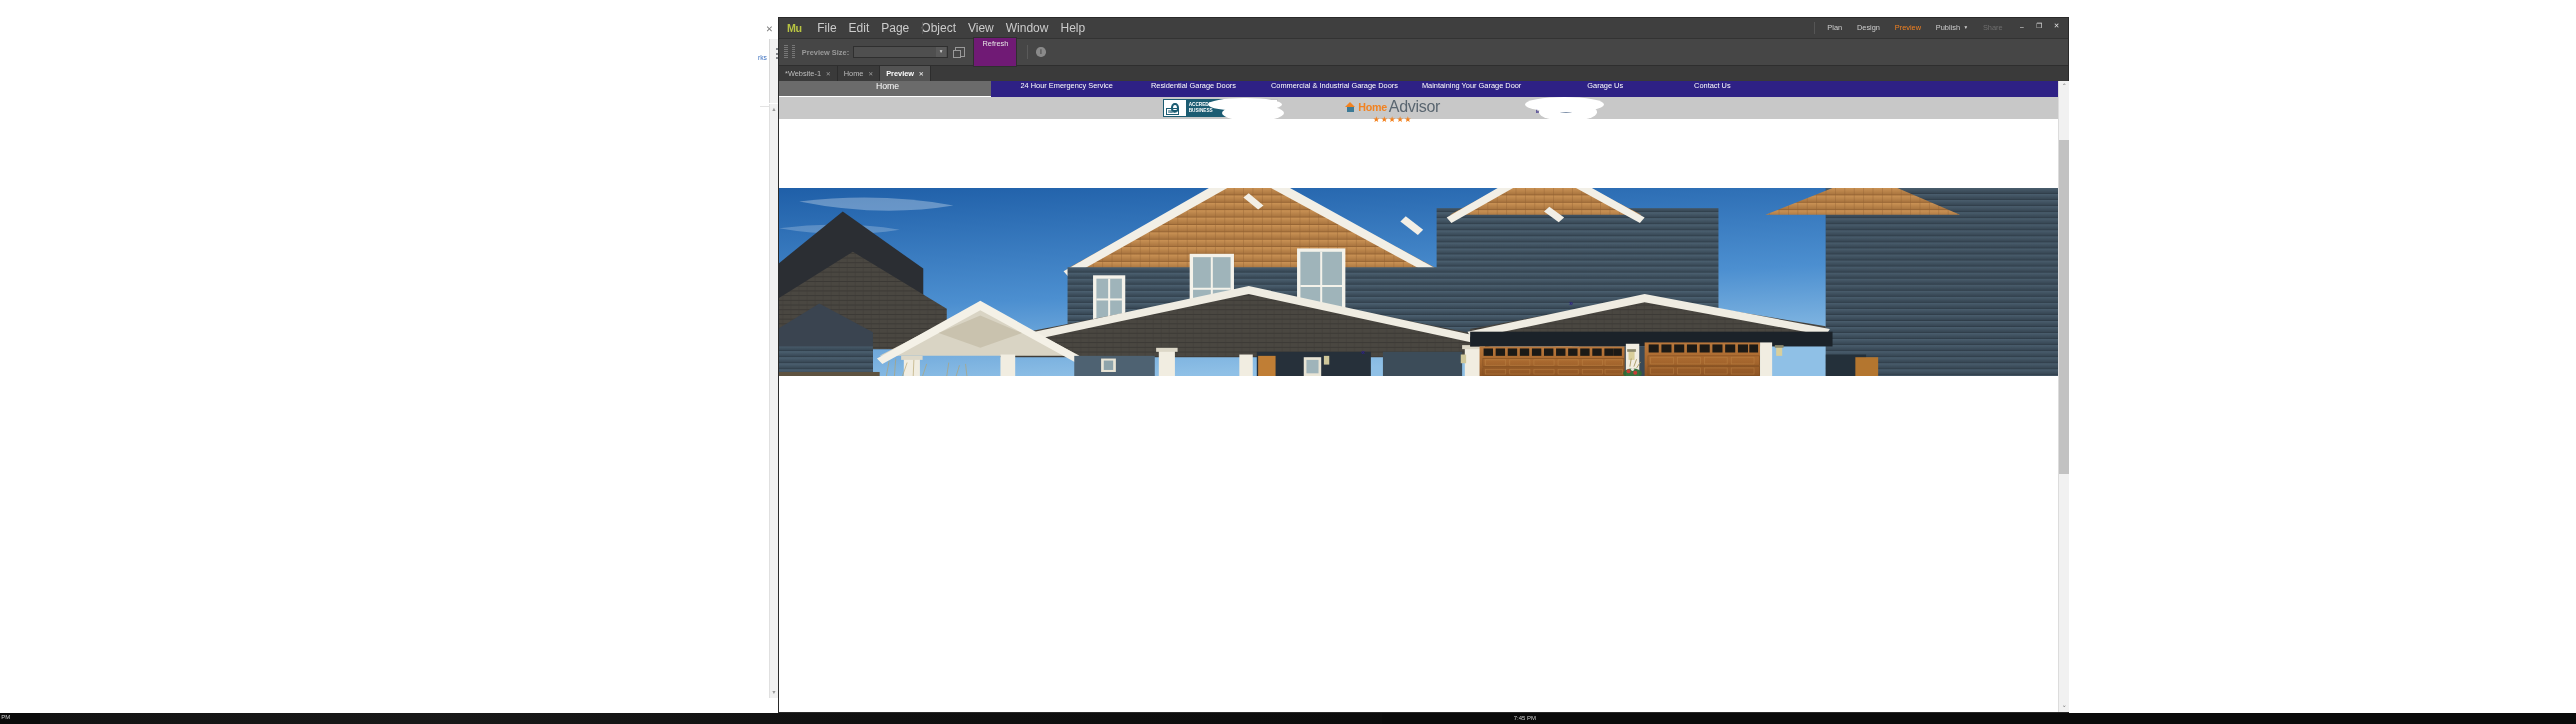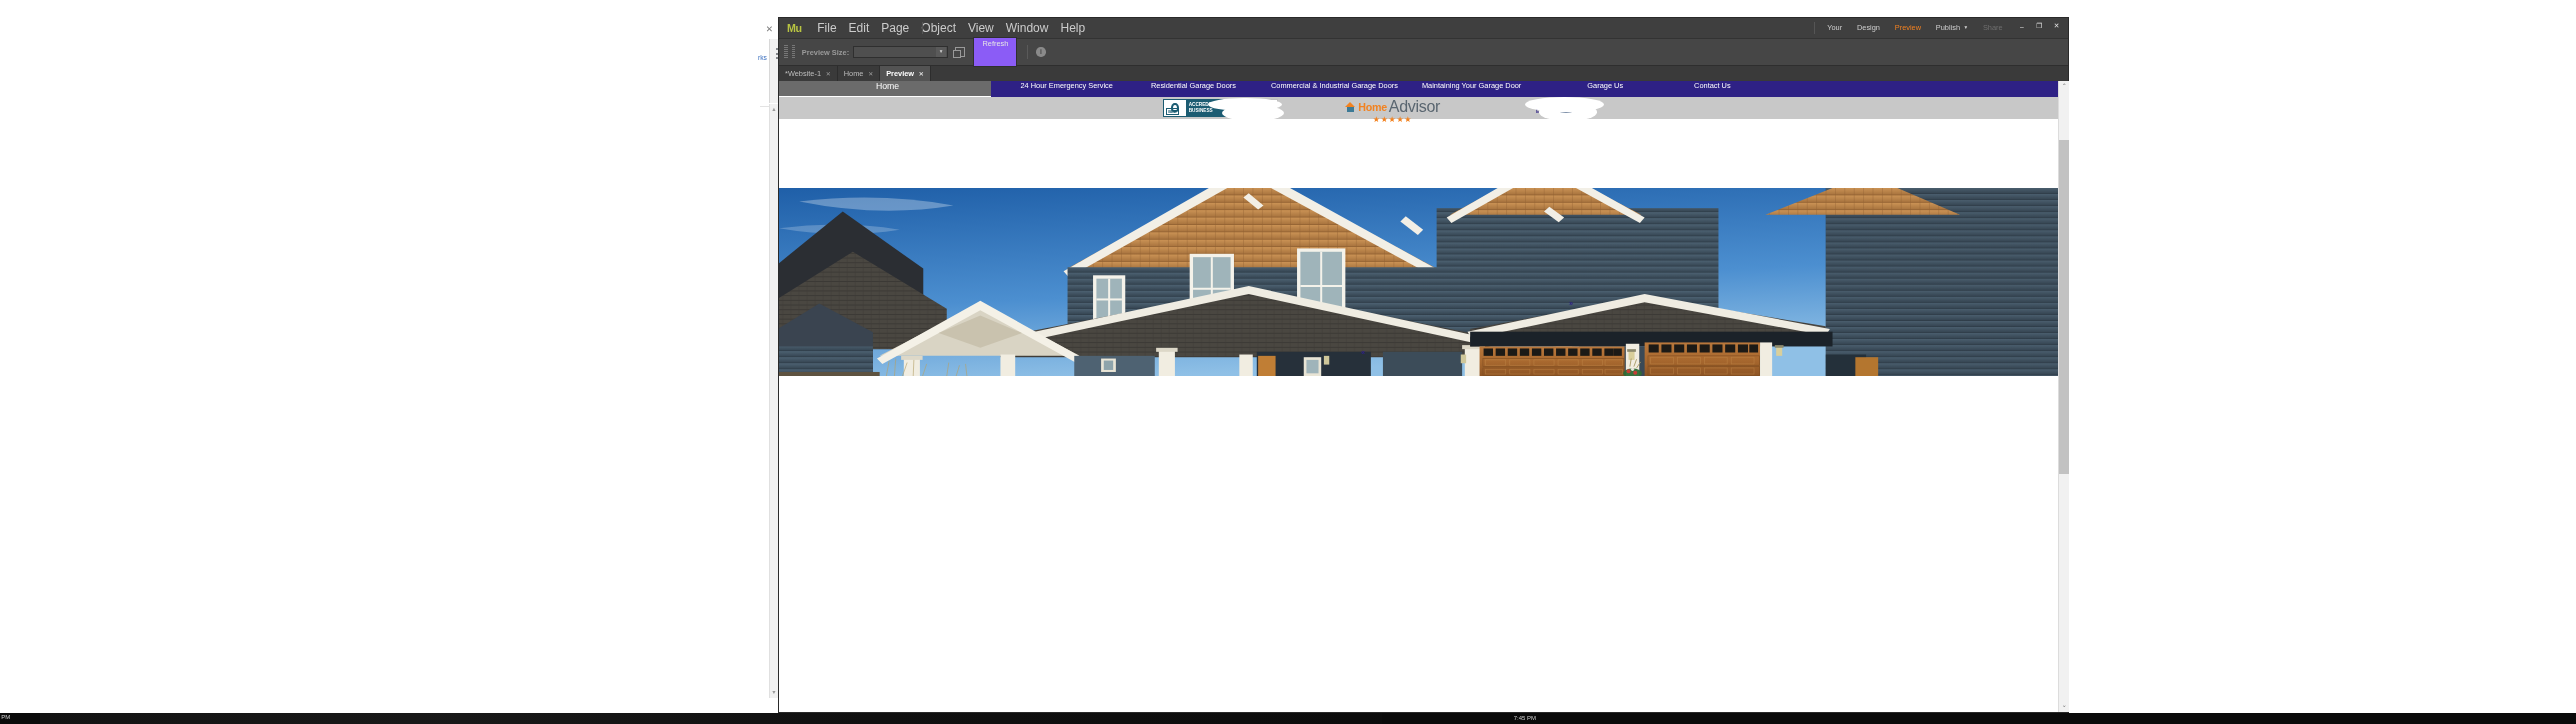--- a/index.html
+++ b/index.html
@@ -55,21 +55,21 @@
   .grip { width: 3.4px; height: 13.4px; margin-left: 5.4px;
           background: repeating-linear-gradient(to bottom, #777 0 0.7px, transparent 0.7px 2px); }
   .opt-label { color: #9a9a9a; font-size: 7.4px; margin-left: 6.7px; font-weight: bold; }
   .opt-select { width: 95px; height: 12.7px; margin-left: 4px; background: #4f4f4f;
                 border: 0.7px solid #2f2f2f; position: relative; }
   .opt-select .arw { position: absolute; right: 0.7px; top: 0.7px; width: 10.7px; height: 10px;
                      background: #5a5a5a; color: #d0d0d0; font-size: 4.7px; text-align: center; line-height: 10px; }
   .opt-icon { width: 10.7px; height: 10.7px; margin-left: 6.7px; border: 0.7px solid #999; position: relative; }
   .opt-icon:after { content: ""; position: absolute; left: -2.7px; top: 2px; width: 6px; height: 6.7px;
                     border: 0.7px solid #999; background: #464646; }
-  .opt-refresh { margin-left: 8px; height: 30px; padding: 0 8px; background: #8b5cf6;
+  .opt-refresh { margin-left: 8px; height: 30px; padding: 0 8px; background: #701a75;
                  border: 0.7px solid #2f2f2f; color: #e6e6e6; font-size: 7.4px; line-height: 12.7px; }
   .opt-sep2 { width: 0.7px; height: 14.8px; background: #5a5a5a; margin-left: 9.4px; }
   .opt-info { margin-left: 8.7px; width: 9.4px; height: 9.4px; border-radius: 50%; background: #8a8a8a;
               color: #464646; font-size: 6.7px; font-weight: bold; text-align: center; line-height: 9.4px; }
 
   
   .tabstrip { height: 14.8px; background: #3a3a3a; display: flex; align-items: flex-end; }
   .tab { height: 14.8px; padding: 0 6px; display: flex; align-items: center; gap: 4.7px;
          font-size: 7.4px; color: #bdbdbd; background: #3a3a3a; border-right: 0.7px solid #2d2d2d; }
   .tab.active { background: #535353; color: #ffffff; font-weight: bold; }
@@ -183,21 +183,21 @@
         <div class="menu-item">Page</div>
         <div class="menu-item">Object</div>
         <div class="menu-item">View</div>
         <div class="menu-item">Window</div>
         <div class="menu-item">Help</div>
       </div>
       <div class="menu-sep"></div>
 
       <div class="right-modes">
         <div class="mode-sep"></div>
-        <div class="mode">Your</div>
+        <div class="mode">Plan</div>
         <div class="mode">Design</div>
         <div class="mode active">Preview</div>
         <div class="mode"><span>Publish</span><span class="caret-dn">▼</span></div>
         <div class="mode disabled">Share</div>
       </div>
 
       <div class="winbtns">
         <div class="wbtn">–</div>
         <div class="wbtn">❐</div>
         <div class="wbtn">✕</div>

